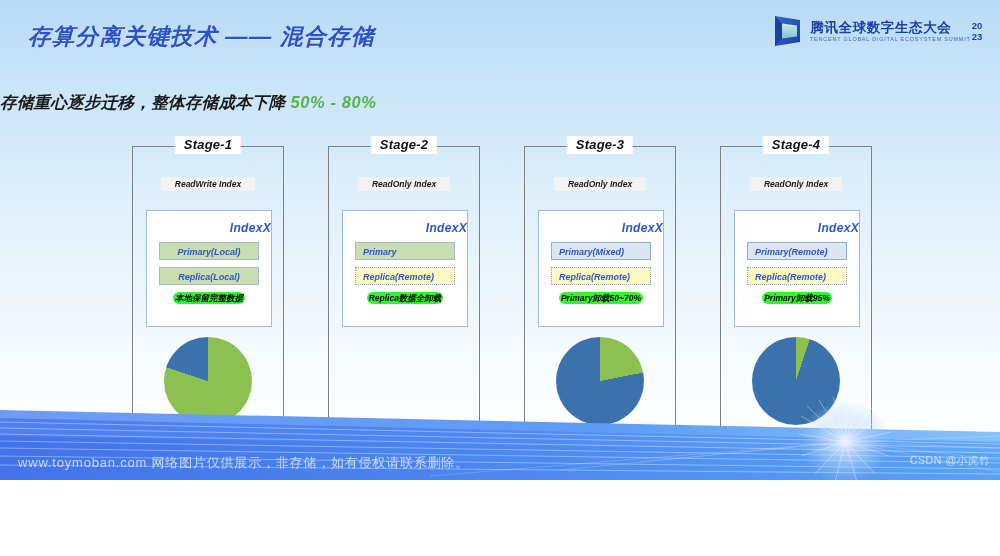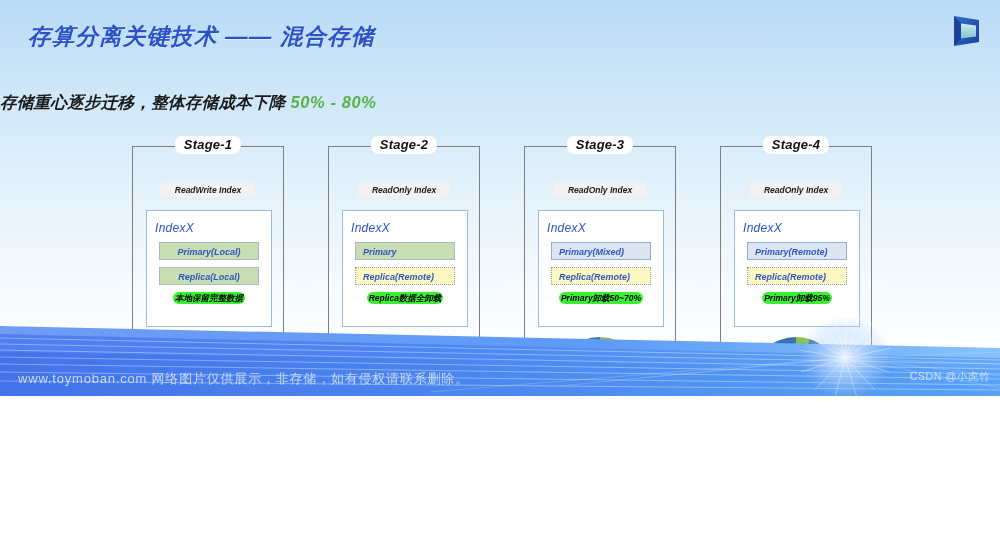--- a/index.html
+++ b/index.html
@@ -9,21 +9,21 @@
   body {
     width: 1000px;
     height: 556px;
     overflow: hidden;
     font-family: "Liberation Sans", "DejaVu Sans", sans-serif;
   }
 
   #slide {
     position: relative;
     width: 1000px;
-    height: 396px;
+    height: 480px;
     background: linear-gradient(to bottom,
                 #b9dbf6 0%,
                 #c6e2f8 14%,
                 #d8ecfa 34%,
                 #e9f4fc 55%,
                 #f6fbfe 74%,
                 #fdfeff 88%,
                 #ffffff 96%);
     overflow: hidden;
   }
@@ -129,25 +129,24 @@
     left: 50%;
     transform: translateX(-50%);
     background: #ffffff;
     padding: 1px 9px 2px 9px;
     font-size: 13px;
     font-weight: bold;
     font-style: italic;
     color: #111111;
     white-space: nowrap;
     letter-spacing: 0.2px;
-    border-radius: 8px;
   }
   .index-kind {
     position: absolute;
-    top: 36px;
+    top: 30px;
     left: 50%;
     transform: translateX(-50%);
     background: #f2f2f2;
     padding: 2px 14px;
     font-size: 8.5px;
     font-weight: bold;
     font-style: italic;
     color: #1a1a1a;
     white-space: nowrap;
   }
@@ -158,27 +157,26 @@
     top: 63px;
     left: 13px;
     width: 126px;
     height: 117px;
     border: 1px solid #9dbbdd;
     background: #ffffff;
     box-sizing: border-box;
   }
   .index-name {
     margin-top: 10px;
-    text-align: left;
+    text-align: right;
     font-size: 12px;
-    font-weight: normal;
+    font-weight: bold;
     font-style: italic;
     color: #2e56c5;
     letter-spacing: 0.3px;
-    margin-left: 8px;
   }
   .role-box {
     margin: 7px auto 0 auto;
     width: 100px;
     height: 18px;
     line-height: 18px;
     box-sizing: border-box;
     font-size: 9px;
     font-weight: bold;
     font-style: italic;
@@ -319,20 +317,30 @@
           </linearGradient>
           <linearGradient id="lginner" x1="0" y1="0" x2="0" y2="1">
             <stop offset="0%" stop-color="#cfe9ea"></stop>
             <stop offset="100%" stop-color="#7fc3cf"></stop>
           </linearGradient>
         </defs>
         <path d="M2 2 L27 6 L27 28 L2 32 Z" fill="url(#lgmark)"></path>
         <path d="M9 9.5 L24 11.5 L24 22.5 L9 24.5 Z" fill="url(#lginner)"></path>
         <path d="M2 2 L9 9.5 L9 24.5 L2 32 Z" fill="#1d3f9e"></path>
       </svg>
+    </div>
+    <div class="logo-text-block">
+      <div>
+        <div class="logo-cn">腾讯全球数字生态大会</div>
+        <div class="logo-en">TENCENT GLOBAL DIGITAL ECOSYSTEM SUMMIT</div>
+      </div>
+      <div>
+        <div class="logo-year">20</div>
+        <div class="logo-year">23</div>
+      </div>
     </div>
   </div>
 
   <div class="subtitle">
     <span>存储重心逐步迁移，整体存储成本下降 </span><span class="hl">50% - 80%</span>
   </div>
 
   <div class="cards">
 
     <div class="card">

